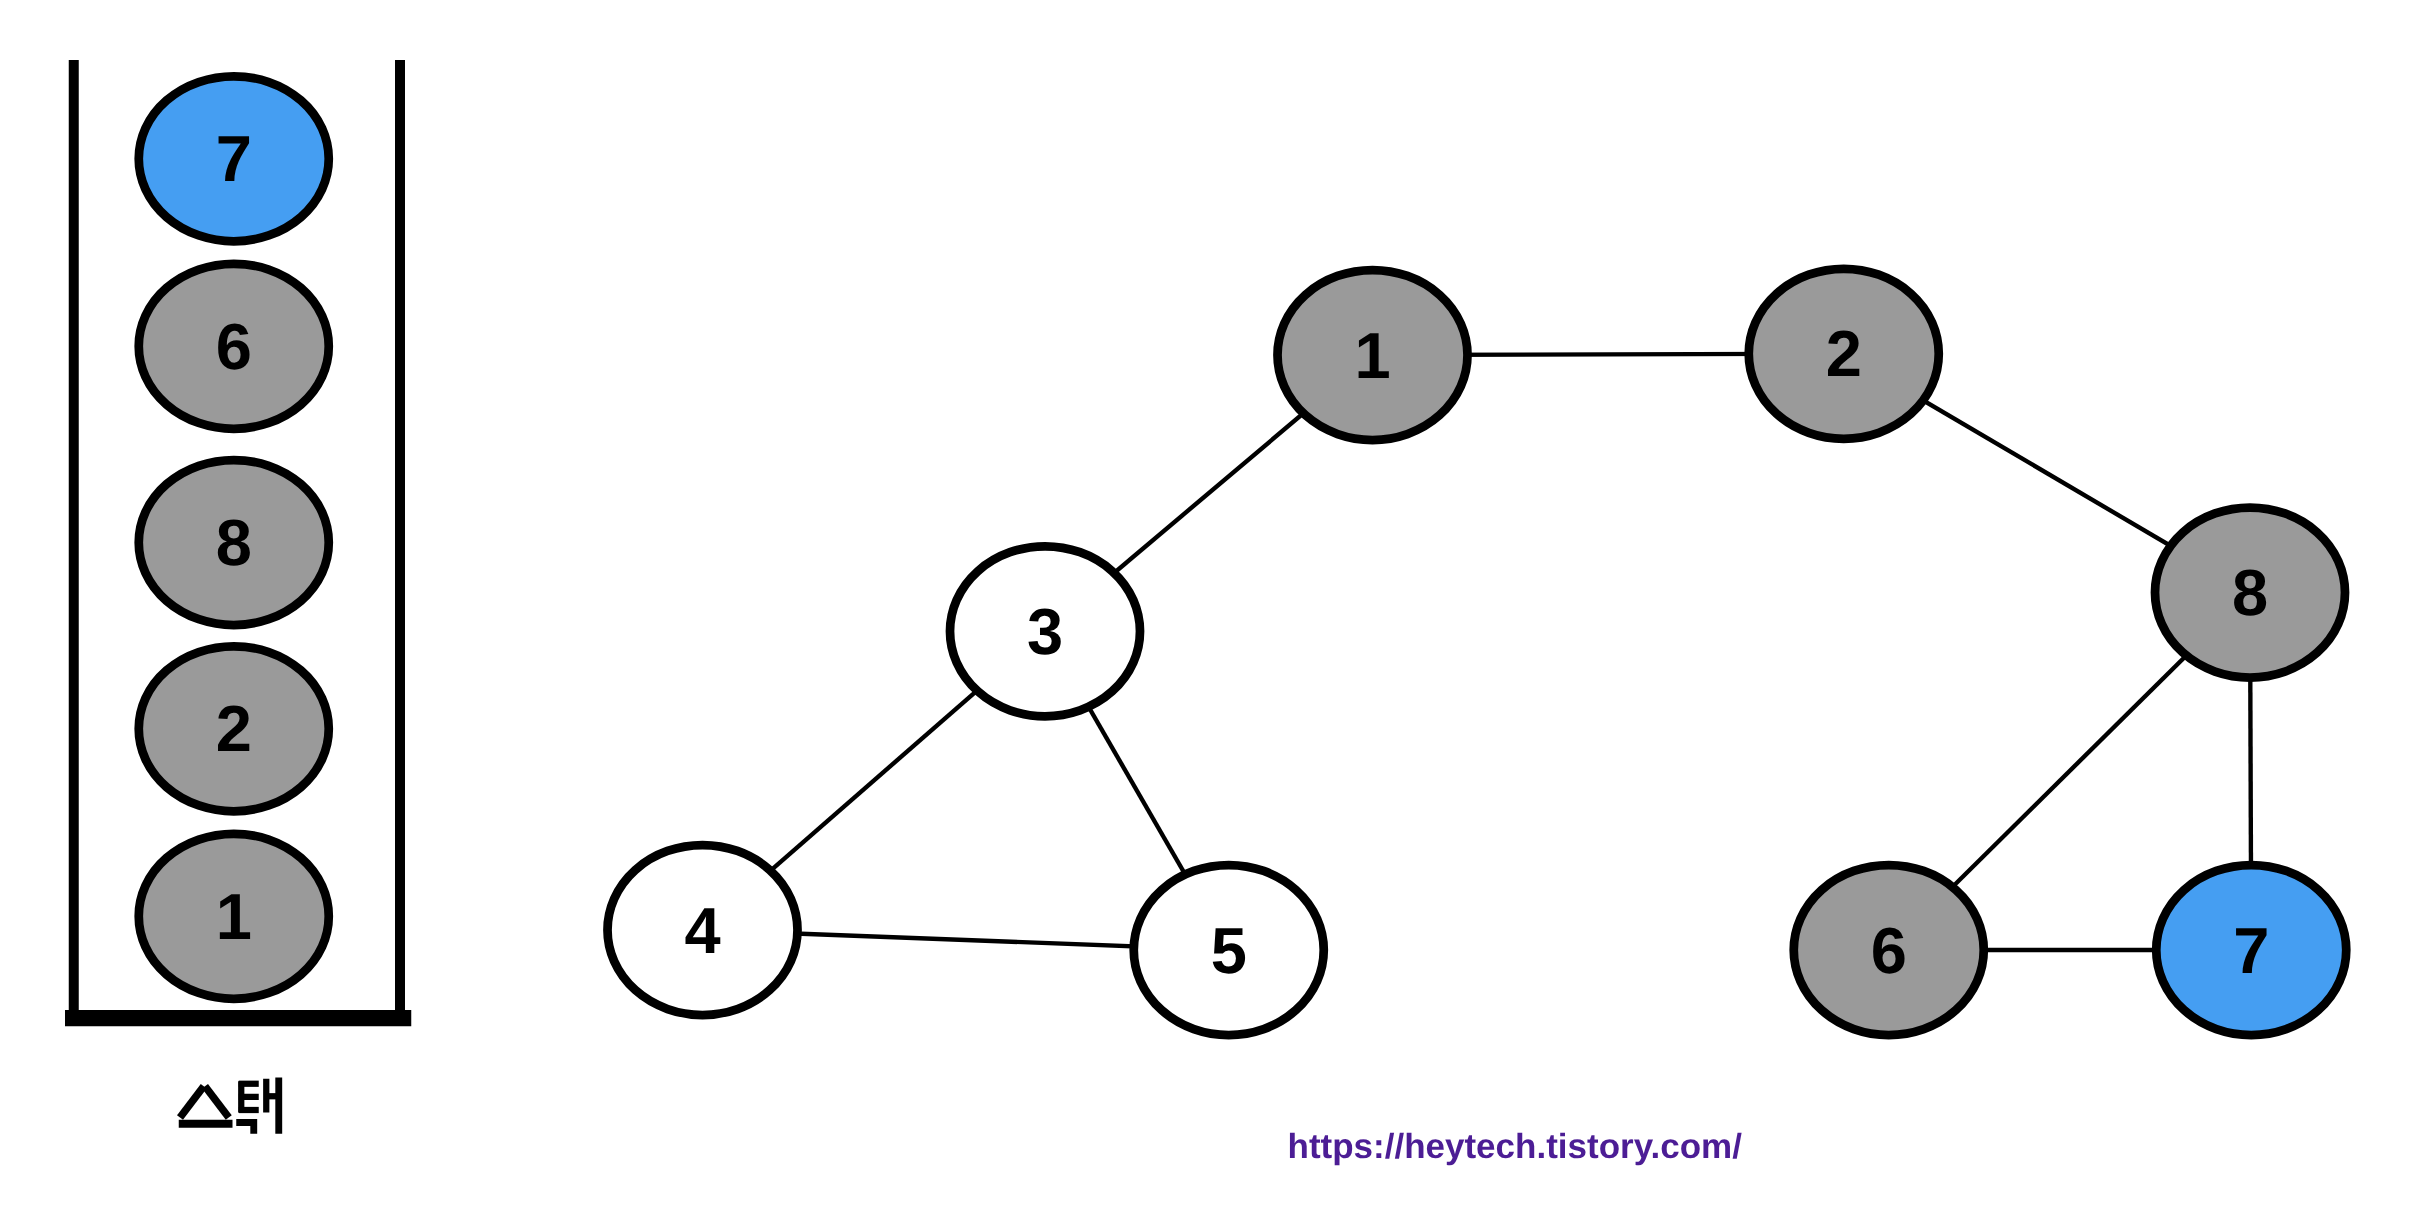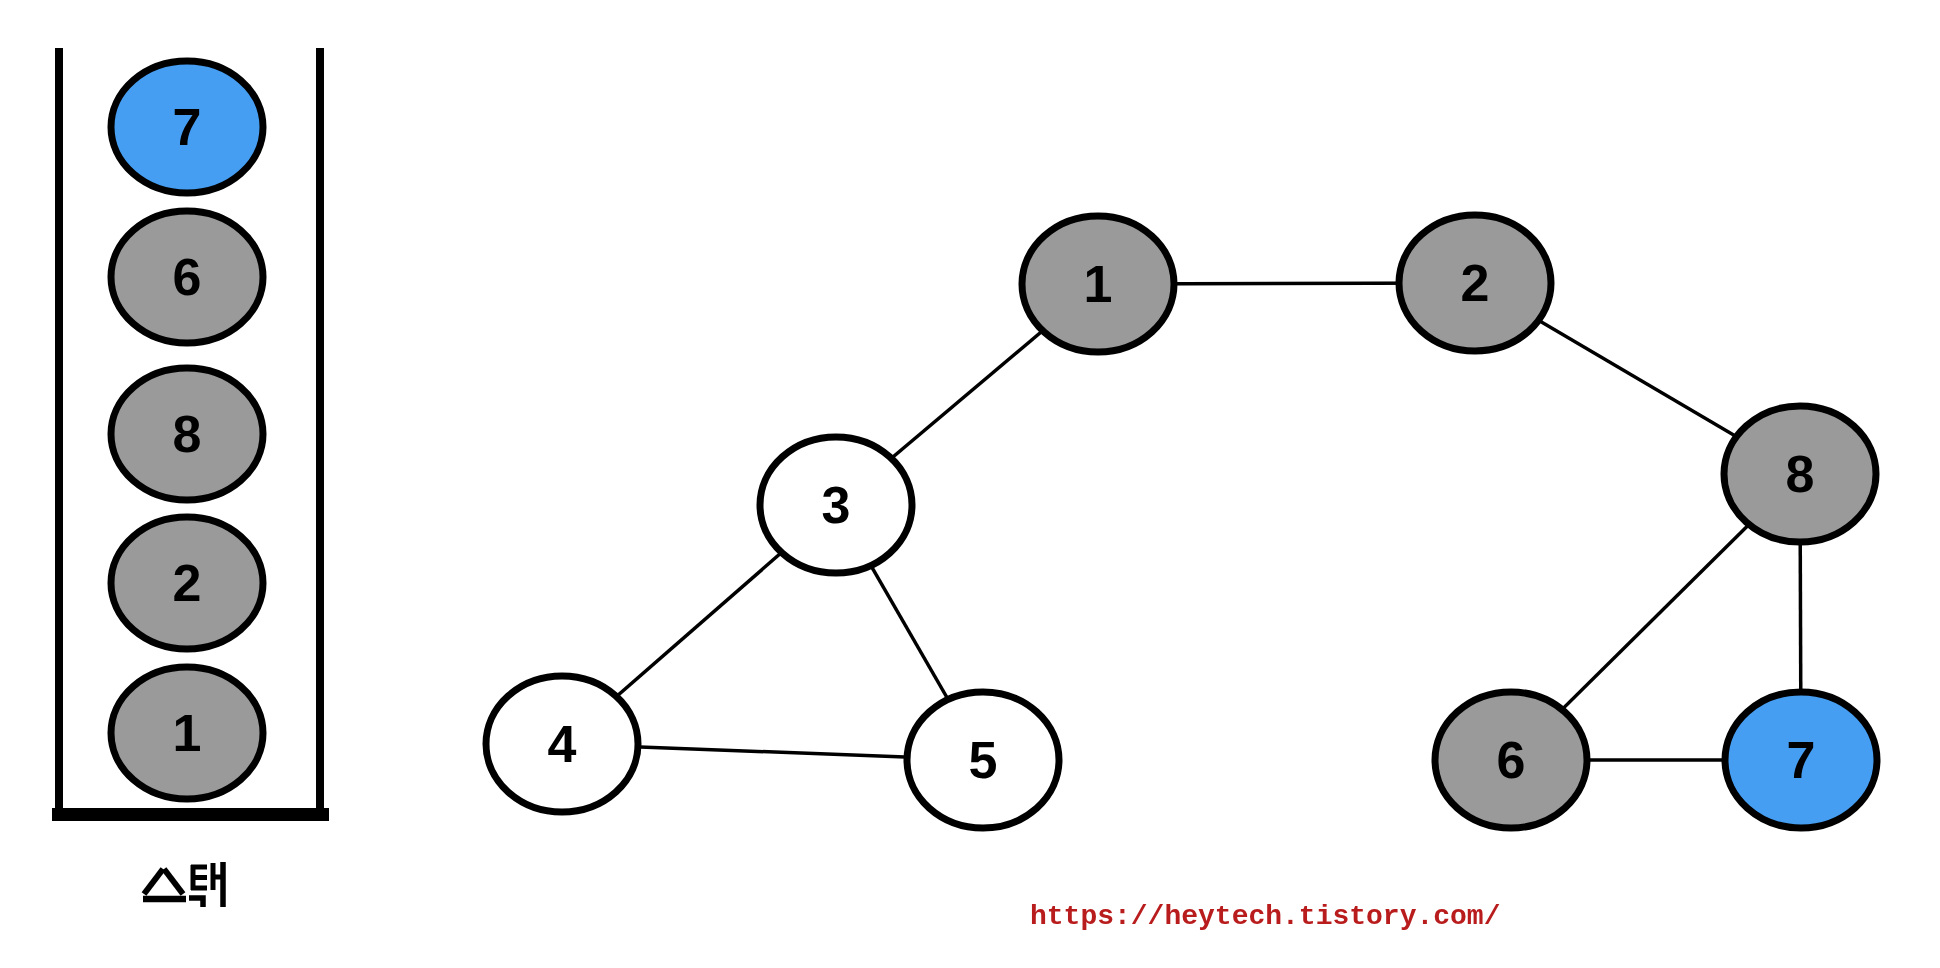--- a/index.html
+++ b/index.html
@@ -99,14 +99,14 @@
           <ellipse cx="1801" cy="760" rx="76" ry="68" fill="#459EF2" stroke="#000000" stroke-width="7"></ellipse>
           <text x="1801" y="778" text-anchor="middle" class="num">7</text>
         </g>
         <g>
           <ellipse cx="1800" cy="474" rx="76" ry="68" fill="#9A9A9A" stroke="#000000" stroke-width="7"></ellipse>
           <text x="1800" y="492" text-anchor="middle" class="num">8</text>
         </g>
       </g>
   </svg>
 
-  <div class="url" style="color: #b91c1c; font-family: Liberation Mono, monospace;">https://heytech.tistory.com/</div>
+  <div class="url" style="color: #4c1d95;">https://heytech.tistory.com/</div>
 </div>
 
 </body></html>

